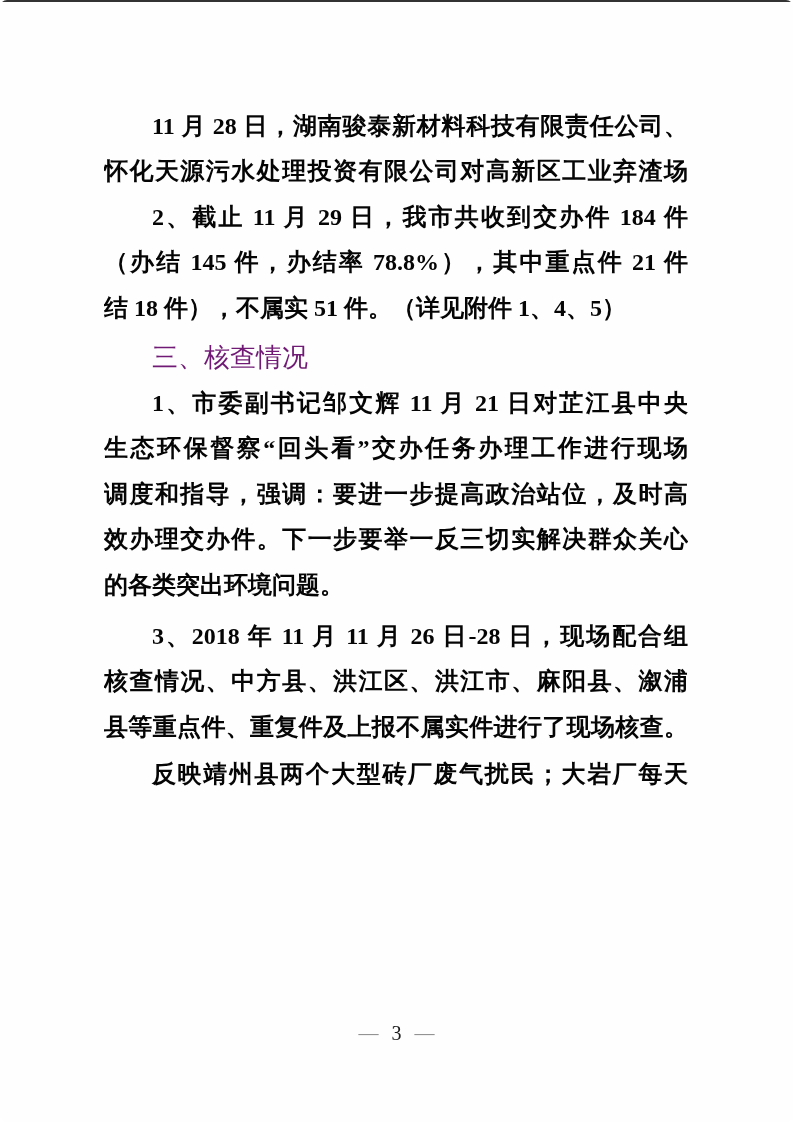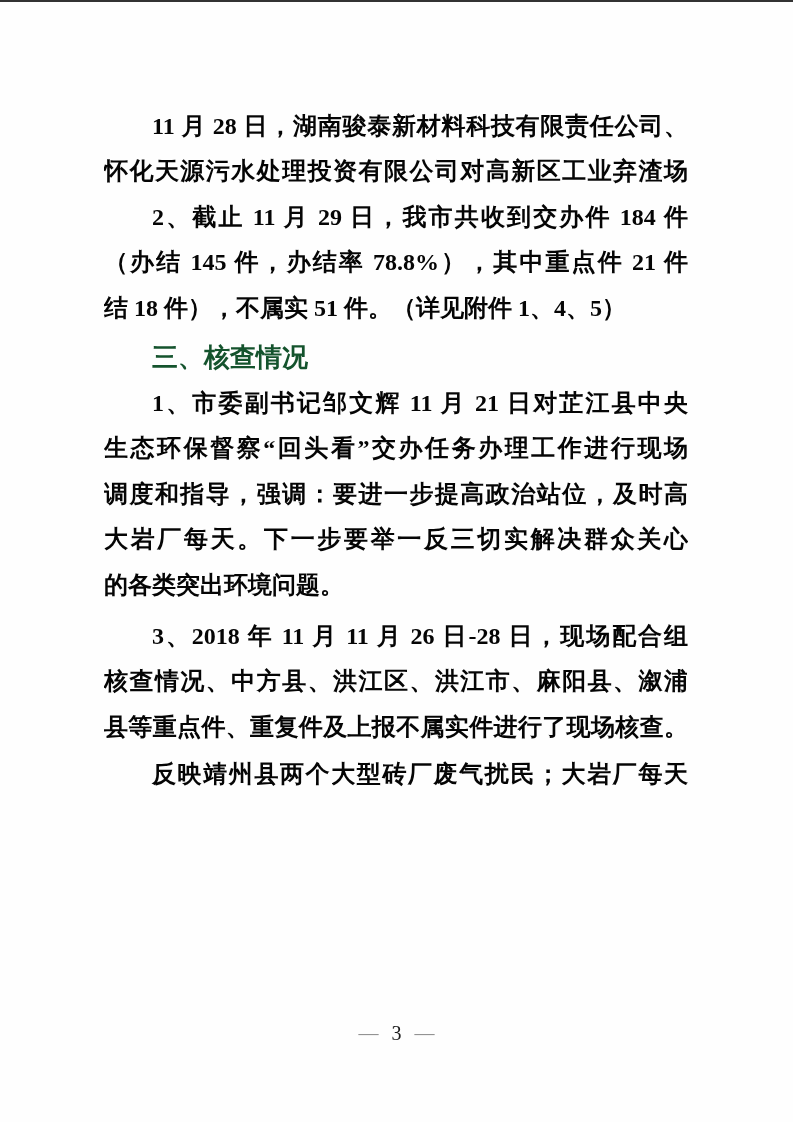--- a/index.html
+++ b/index.html
@@ -9,20 +9,21 @@
     height: 1122px;
     font-family: "Liberation Serif", "DejaVu Serif", serif;
   }
   .page {
     position: relative;
     width: 793px;
     height: 1122px;
     background: #fefefe;
     overflow: hidden;
     color: #000000;
+    border-radius: 7px;
   }
   .scan-edge {
     position: absolute;
     top: 0; left: 0;
     width: 793px; height: 2px;
     background: #333333;
   }
   .content {
     position: absolute;
     left: 104px;
@@ -38,26 +39,26 @@
     color: #050505;
   }
   .just {
     text-align: justify;
     text-align-last: justify;
   }
   .ind { padding-left: 48px; }
   .heading-line {
     font-family: "Liberation Sans", "DejaVu Sans", sans-serif;
     font-size: 26px;
-    font-weight: 700;
+    font-weight: 400;
     line-height: 48px;
     height: 48px;
     padding-left: 48px;
     margin-top: 2px;
-    color: #14532d;
+    color: #701a75;
   }
   .gap8 { margin-top: 8px; }
   .gap6 { margin-top: 6px; }
   .gap2 { margin-top: 2px; }
   .footer {
     position: absolute;
     top: 1022px;
     left: 0;
     width: 793px;
     text-align: center;
@@ -85,21 +86,21 @@
       <div class="line just">（办结 145 件，办结率 78.8%），其中重点件 21 件（办</div>
       <div class="line">结 18 件），不属实 51 件。（详见附件 1、4、5）</div>
     </div>
 
     <div class="heading-line">三、核查情况</div>
 
     <div>
       <div class="line ind just">1、市委副书记邹文辉 11 月 21 日对芷江县中央</div>
       <div class="line just">生态环保督察“回头看”交办任务办理工作进行现场</div>
       <div class="line just">调度和指导，强调：要进一步提高政治站位，及时高</div>
-      <div class="line just">大岩厂每天。下一步要举一反三切实解决群众关心</div>
+      <div class="line just">效办理交办件。下一步要举一反三切实解决群众关心</div>
       <div class="line">的各类突出环境问题。</div>
     </div>
 
 
     <div class="gap6">
       <div class="line ind just">3、2018 年 11 月 11 月 26 日-28 日，现场配合组</div>
       <div class="line just">核查情况、中方县、洪江区、洪江市、麻阳县、溆浦</div>
       <div class="line just">县等重点件、重复件及上报不属实件进行了现场核查。</div>
     </div>
 

